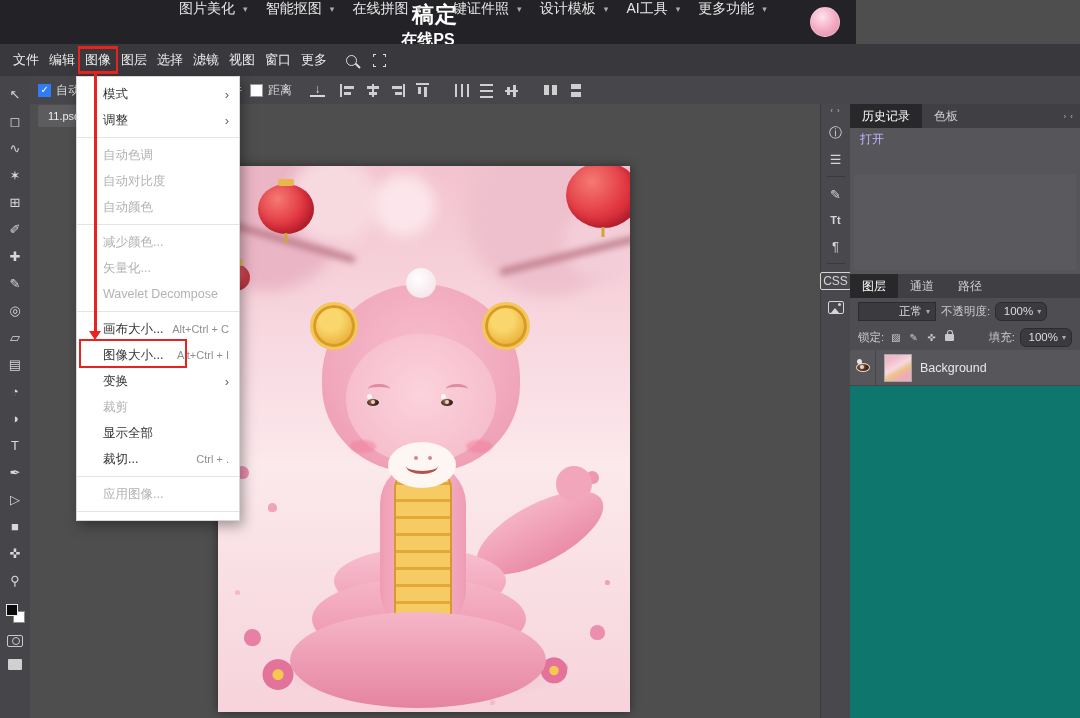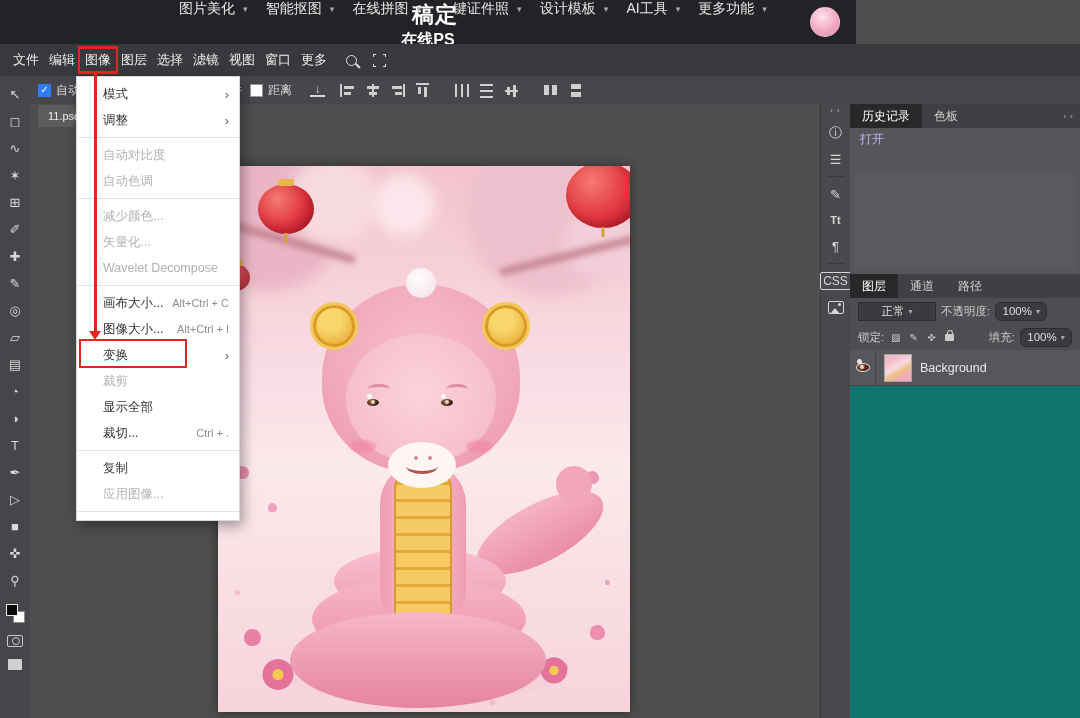--- a/index.html
+++ b/index.html
@@ -151,21 +151,21 @@
   .ptab { padding: 0 12px; height: 24px; line-height: 24px; font-size: 12px; color: #cfcfcf; cursor: pointer; }
   .ptab.active { background: #28282b; color: #fff; }
   .p-collapse { margin-left: auto; margin-right: 6px; font-size: 8px; color: #b5b5b5; letter-spacing: 1px; }
   .hist-tabs { top: 0; }
   .hist-body { position: absolute; left: 0; top: 24px; width: 230px; height: 146px; background: #55555a; }
   .hist-item { height: 22px; line-height: 22px; font-size: 12px; color: #c4b5fd; padding-left: 10px; cursor: pointer; }
   .hist-rest { position: absolute; left: 4px; right: 4px; top: 46px; bottom: 4px; background: #5a5a5e; border-radius: 2px; }
   .layers-tabs { top: 170px; }
   .lyr-ctrl { position: absolute; left: 0; width: 230px; height: 26px; background: #4e4e52; display: flex; align-items: center; padding: 0 8px; font-size: 11.5px; color: #c9c9c9; gap: 5px; }
   .ctrl1 { top: 194px; } .ctrl2 { top: 220px; }
-  .pp-select { display: inline-flex; align-items: center; justify-content: center; background: #3b3b3f; border: 1px solid #2c2c30; color: #ddd; font-size: 11.5px; padding: 0 5px; height: 19px; cursor: pointer; }
+  .pp-select { display: inline-flex; align-items: center; justify-content: flex-end; background: #3b3b3f; border: 1px solid #2c2c30; color: #ddd; font-size: 11.5px; padding: 0 5px; height: 19px; cursor: pointer; }
   .blend { width: 78px; }
   .val-box { width: 52px; border-radius: 6px; }
   .caret { font-size: 8px; color: #aaa; margin-left: 4px; }
   .lock-glyph { font-size: 10px; color: #c9c9c9; width: 13px; text-align: center; cursor: pointer; }
   .lock-ico { width: 9px; height: 7px; background: #c9c9c9; border-radius: 1px; position: relative; margin-left: 2px; cursor: pointer; }
   .lock-ico::before { content: ""; position: absolute; left: 1.5px; top: -4px; width: 4px; height: 4px; border: 1.5px solid #c9c9c9; border-bottom: none; border-radius: 3px 3px 0 0; }
   .layer-list { position: absolute; left: 0; top: 246px; width: 230px; height: 368px; background: #0f766e; }
   .layer-row { height: 36px; display: flex; align-items: center; border-bottom: 1px solid #464649; background: #57575b; cursor: pointer; }
   .eye-cell { width: 26px; display: flex; justify-content: center; border-right: 1px solid #464649; height: 36px; align-items: center; }
   .eye { position: relative; width: 14px; height: 9px; border: 1.5px solid #d9d9d9; border-radius: 50%; }
@@ -325,24 +325,27 @@
     <div class="mi">
         <span>模式</span>
         <span class="sub">›</span>
       </div>
     <div class="mi">
         <span>调整</span>
         <span class="sub">›</span>
       </div>
     <div class="menu-sep"></div>
     <div class="mi disabled">
+        <span>自动色调</span>
+      </div>
+    <div class="mi disabled">
         <span>自动对比度</span>
       </div>
     <div class="mi disabled">
-        <span>自动色调</span>
+        <span>自动颜色</span>
       </div>
     <div class="menu-sep"></div>
     <div class="mi disabled">
         <span>减少颜色...</span>
       </div>
     <div class="mi disabled">
         <span>矢量化...</span>
       </div>
     <div class="mi disabled">
         <span>Wavelet Decompose</span>
@@ -364,23 +367,20 @@
         <span>裁剪</span>
       </div>
     <div class="mi">
         <span>显示全部</span>
       </div>
     <div class="mi">
         <span>裁切...</span>
         <span class="sc">Ctrl + .</span>
       </div>
     <div class="menu-sep"></div>
-    <div class="mi">
-        <span>复制</span>
-      </div>
     <div class="mi disabled">
         <span>应用图像...</span>
       </div>
     <div class="menu-sep"></div>
   </div>
 
   <div class="anno anno-box1"></div>
   <div class="anno anno-line"></div>
   <div class="anno anno-head"></div>
   <div class="anno anno-box2"></div>

